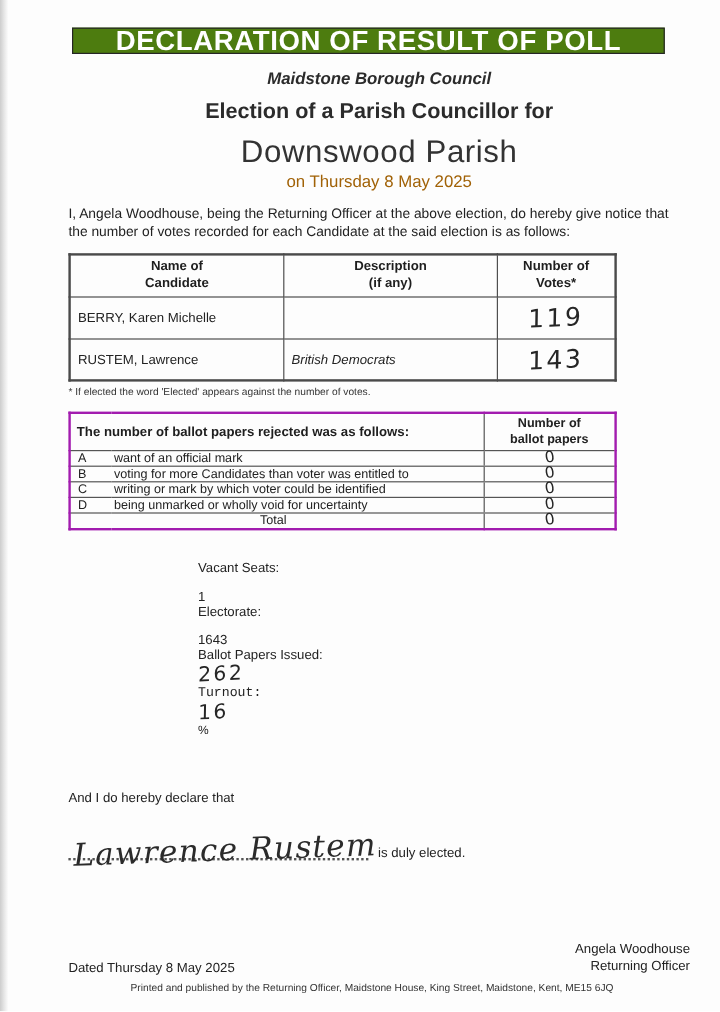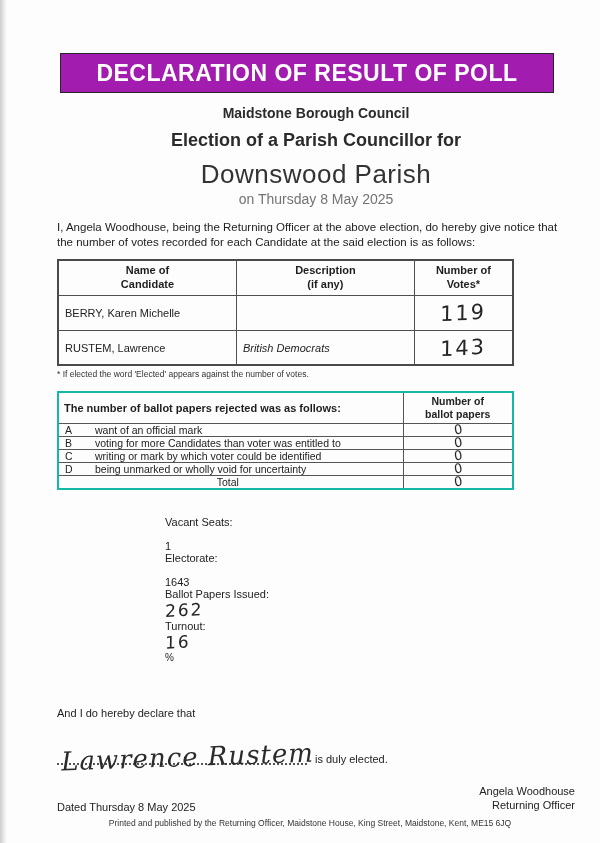--- a/index.html
+++ b/index.html
@@ -9,28 +9,28 @@
     background:#fdfdfd; color:#222;
     font-family:"Liberation Sans", sans-serif;
   }
   .scan-edge {
     position:absolute; left:0; top:0; width:7px; height:100%;
     background:linear-gradient(90deg,#cdcdcd 0%, #e9e9e9 55%, #fdfdfd 100%);
   }
   .content { position:absolute; left:57px; top:23px; width:518px; }
 
   .title-bar {
-    margin-left:3px; width:494px; height:40px; background:#a21caf;
+    margin-left:3px; width:494px; height:22px; background:#4d7c0f;
     border:1px solid #262626; display:flex; align-items:center; justify-content:center;
-    color:#ffffff; font-weight:bold; font-size:23px; letter-spacing:0.5px;margin-top:30px;
-  }
-  .council { margin-top:12px; text-align:center; font-weight:bold; font-size:14px; color:#2b2b2b; }
+    color:#ffffff; font-weight:bold; font-size:23px; letter-spacing:0.5px;
+  }
+  .council { margin-top:12px; text-align:center; font-weight:bold; font-size:14px; color:#2b2b2b;font-style:italic; }
   .election-heading { margin-top:9px; text-align:center; font-weight:bold; font-size:18px; color:#2b2b2b; }
   .parish-name { margin-top:8px; text-align:center; font-size:26px; color:#333; letter-spacing:0.5px; }
-  .date-line { margin-top:1px; text-align:center; font-size:14px; color:#737373; }
+  .date-line { margin-top:1px; text-align:center; font-size:14px; color:#a16207; }
 
   .statement { margin-top:13px; font-size:11.5px; line-height:1.32; color:#222; width:512px; }
 
   table { border-collapse:collapse; width:457px; }
   .cand-table { margin-top:9px; border:2px solid #4a4a4a; }
   .cand-table th, .cand-table td { border:1px solid #4f4f4f; }
   .cand-table th { font-size:11px; font-weight:bold; text-align:center; line-height:1.25; padding:3px 2px; color:#1e1e1e; }
   .cand-table td.name-cell { width:205px; font-size:11px; padding:2px 2px 2px 6px; height:35px; vertical-align:middle; }
   .cand-table td.desc-cell { width:203px; font-size:11px; padding:2px 2px 2px 6px; vertical-align:middle;font-style:italic; }
   .cand-table td.votes-cell { width:110px; text-align:center; vertical-align:middle; }
@@ -38,34 +38,34 @@
   .hw {
     font-family:"DejaVu Sans", sans-serif; color:#262626;
     display:inline-block; transform:rotate(-3deg) skewX(-4deg); letter-spacing:2px;
   }
   .hw-votes { font-size:21px; }
   .hw-zero  { font-size:13px; letter-spacing:0; transform:rotate(-8deg); line-height:11px; }
   .hw-stat  { font-size:17px; margin:0 4px; }
 
   .footnote { margin-top:3px; font-size:8.5px; color:#333; }
 
-  .rej-table { margin-top:12px; border:2px solid #14b8a6; }
+  .rej-table { margin-top:12px; border:2px solid #a21caf; }
   .rej-table td, .rej-table th { border-top:1px solid #555; border-bottom:1px solid #555; }
   .rej-table .num-col { border-left:1px solid #555; width:110px; text-align:center; }
   .rej-table th.rej-title { font-size:11px; text-align:left; padding:3px 0 3px 5px; color:#1e1e1e; }
   .rej-table th.num-col { font-size:10.5px; line-height:1.2; padding:2px 0; }
   .rej-table td { font-size:10.5px; height:13px; line-height:12px; padding:0; }
   .rej-table td.code-cell { width:35px; padding-left:6px; }
   .rej-table td.reason-cell { padding-left:2px; }
   .rej-table td.total-cell { text-align:center; padding-right:6px; }
 
   .stats-row { margin-top:26px; display:flex; align-items:baseline; font-size:11px; color:#222;flex-direction:column; }
   .stats-row .gap1 { margin-left:36px; }
   .stats-row .gap2 { margin-left:108px; }
-  .stats-row .gap3 { margin-left:30px; }
+  .stats-row .gap3 { margin-left:30px;font-family:Liberation Mono, monospace; }
   .stats-row .unit { margin-left:6px; font-size:10px; }
 
   .declare-intro { margin-top:44px; font-size:11px; color:#222; }
 
   .sig-row { margin-top:6px; display:flex; align-items:flex-end; height:40px; }
   .dotline { width:250px; border-bottom:2px dotted #555; position:relative; height:36px; }
   .sig-name {
     position:absolute; left:4px; bottom:-9px; white-space:nowrap;
     font-family:"DejaVu Serif", serif; font-style:italic; font-size:26px;
     letter-spacing:1px; color:#2b2b2b; transform:rotate(-2deg);

